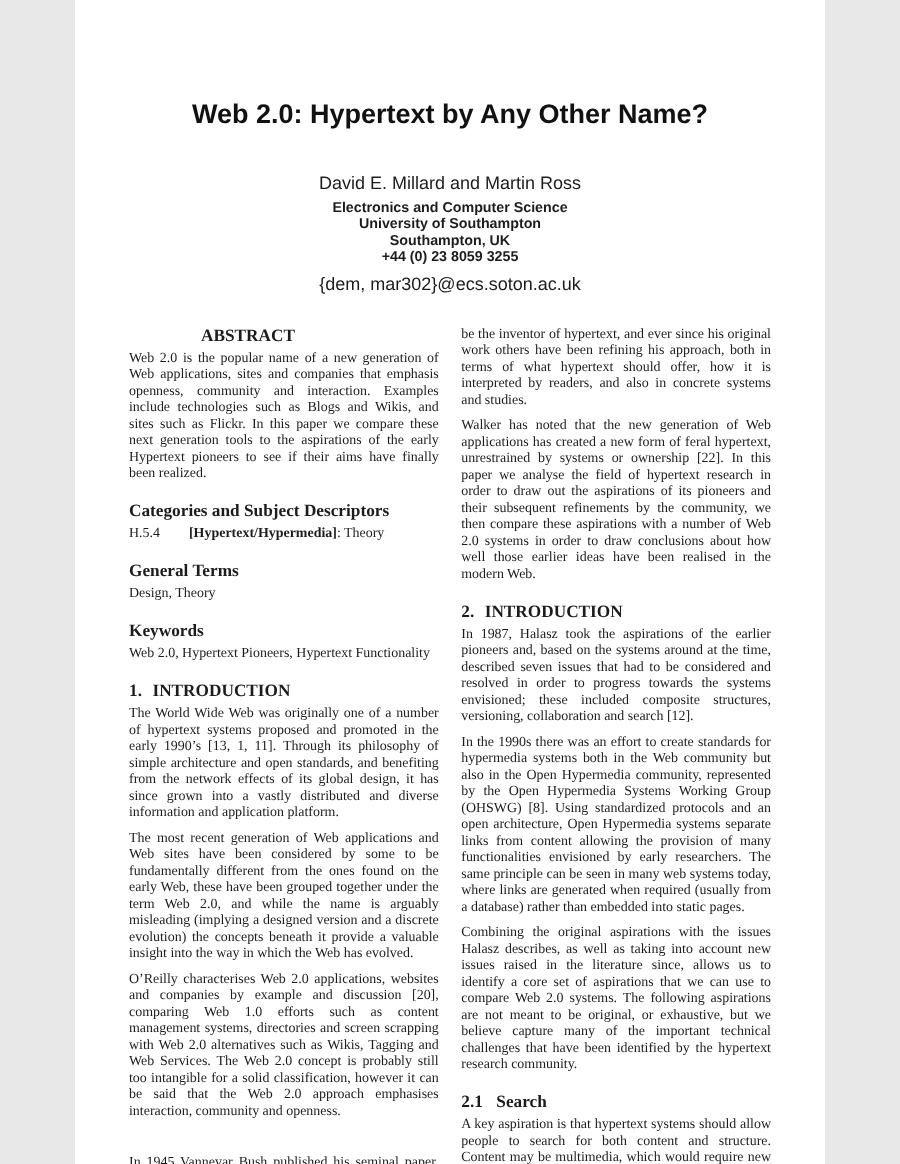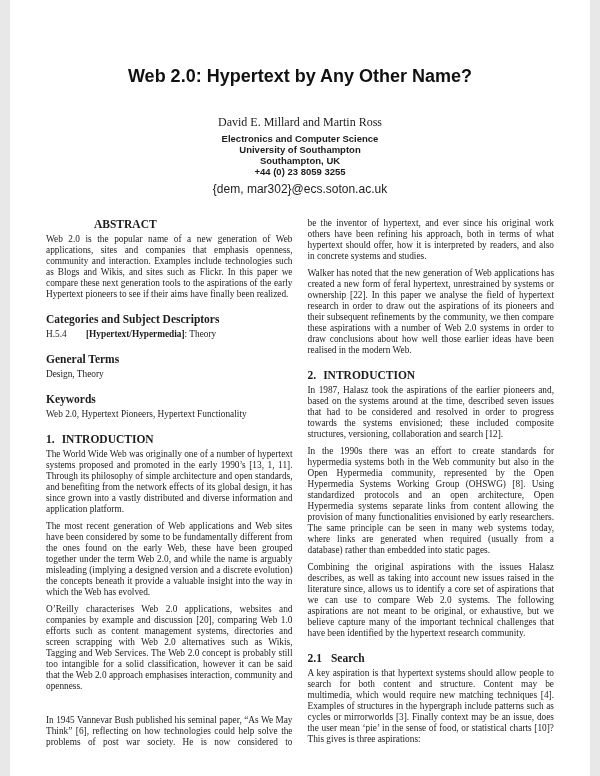--- a/index.html
+++ b/index.html
@@ -1,38 +1,38 @@
 <!DOCTYPE html>
 <html><head>
 <meta charset="utf-8">
 <style>
   html, body { margin: 0; padding: 0; background: #e8e8e8; }
   .page {
     position: relative;
-    width: 580px;
+    width: 500px;
     height: 776px;
     margin: 0 auto;
     background: #ffffff;
     color: #1c1c1c;
     overflow: hidden;
     box-sizing: border-box;
   }
   .header {
     text-align: center;
     padding-top: 66px;
   }
   .title {
     font-family: "Liberation Sans", sans-serif;
     font-weight: bold;
     font-size: 18px;
     line-height: 21px;
     color: #111;
   }
   .authors {
-    font-family: Liberation Serif, serif;
+    font-family: Liberation Sans, sans-serif;
     font-size: 12px;
     line-height: 14px;
     margin-top: 28px;
   }
   .affiliation {
     font-family: "Liberation Sans", sans-serif;
     font-weight: bold;
     font-size: 9.5px;
     line-height: 11px;
     margin-top: 4px;

